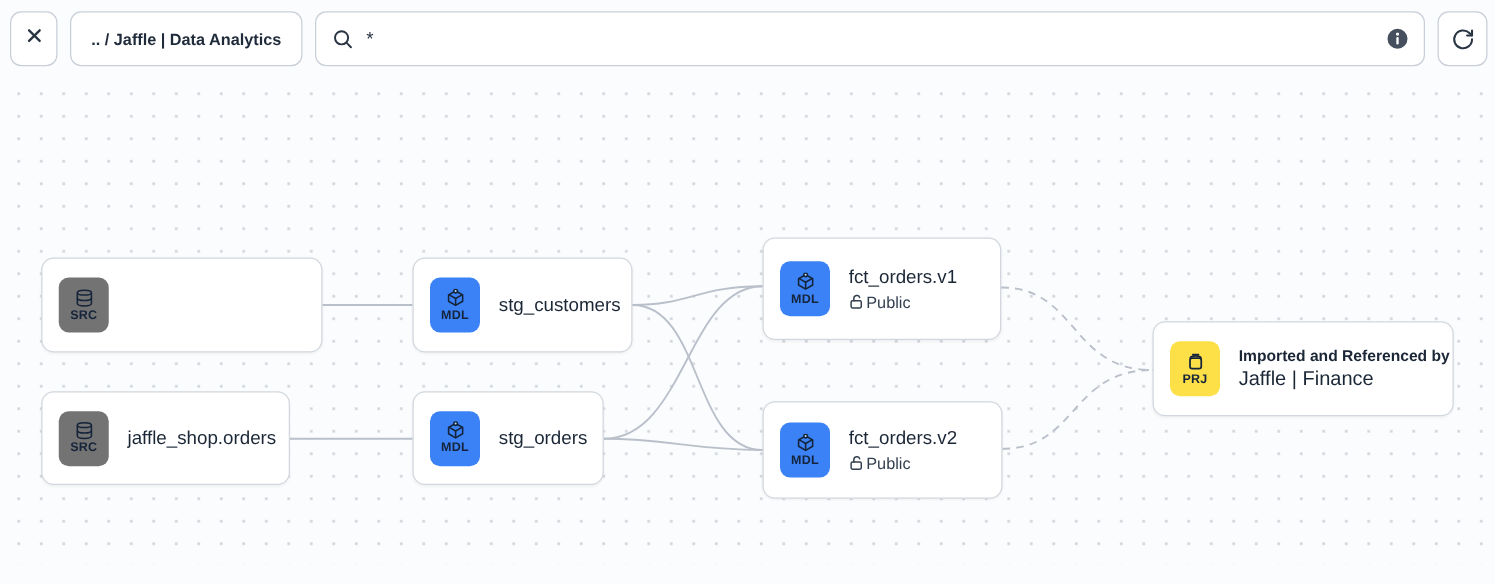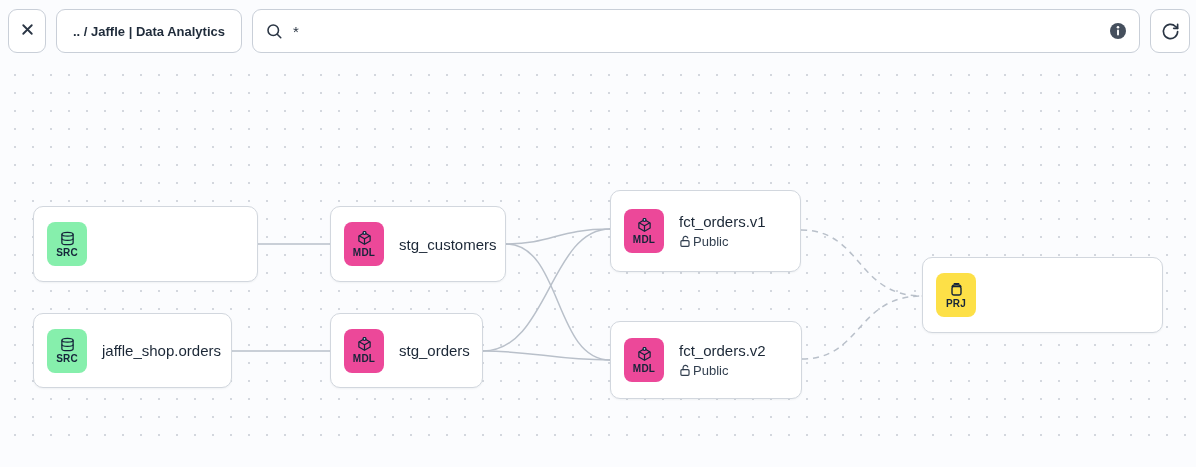--- a/index.html
+++ b/index.html
@@ -32,22 +32,22 @@
 
   
   .node { position:absolute; z-index:2; background:#fff;
     border:1.5px solid #d2d7de; border-radius:10px;
     display:flex; align-items:center; gap:15px; padding:0 16px 0 13px;
     box-shadow:0 1px 2px rgba(20,30,45,0.05); cursor:pointer; }
   .badge { width:40px; height:44px; border-radius:8px; flex:0 0 auto;
     display:flex; flex-direction:column; align-items:center; justify-content:center; gap:2px; }
   .badge .bt { font-size:10px; font-weight:700; color:#15243a; line-height:1;
     letter-spacing:.2px; }
-  .badge.src { background:#86efac; }
-  .badge.mdl { background:#ec4899; }
+  .badge.src { background:#737373; }
+  .badge.mdl { background:#3b82f6; }
   .badge.prj { background:#fde047; }
   .nlabel { font-size:15px; font-weight:500; color:#1b2736; white-space:nowrap;text-align:center; }
   .access { display:flex; align-items:center; gap:1px; font-size:13px;
     color:#323f4f; margin-top:4px; }
   .subtle { font-size:12.5px; font-weight:700; color:#1b2736; margin-bottom:3px;
     white-space:nowrap; }
   .prj-title { font-size:16px; font-weight:400; color:#1b2736; white-space:nowrap; }
 
   
   .n-src-customers { left:33px;  top:206px; width:225px; height:76px; }
@@ -226,14 +226,16 @@
     <span style="display:flex;">
       <svg width="15" height="15" viewBox="0 0 16 16" fill="none" stroke="#15243a" stroke-width="1.5" stroke-linecap="round">
           <path d="M5.6 1.8h4.8"></path>
           <rect x="3.2" y="4.8" width="9.6" height="9" rx="1.8"></rect>
           <path d="M3.4 4.8c.4-1.3 1.4-1.9 4.6-1.9s4.2.6 4.6 1.9"></path>
         </svg>
     </span>
     <span class="bt">PRJ</span>
   </div>
   <div>
+    <div class="subtle">Imported and Referenced by</div>
+    <div class="prj-title">Jaffle | Finance</div>
   </div>
 </div>
 
 </body></html>

